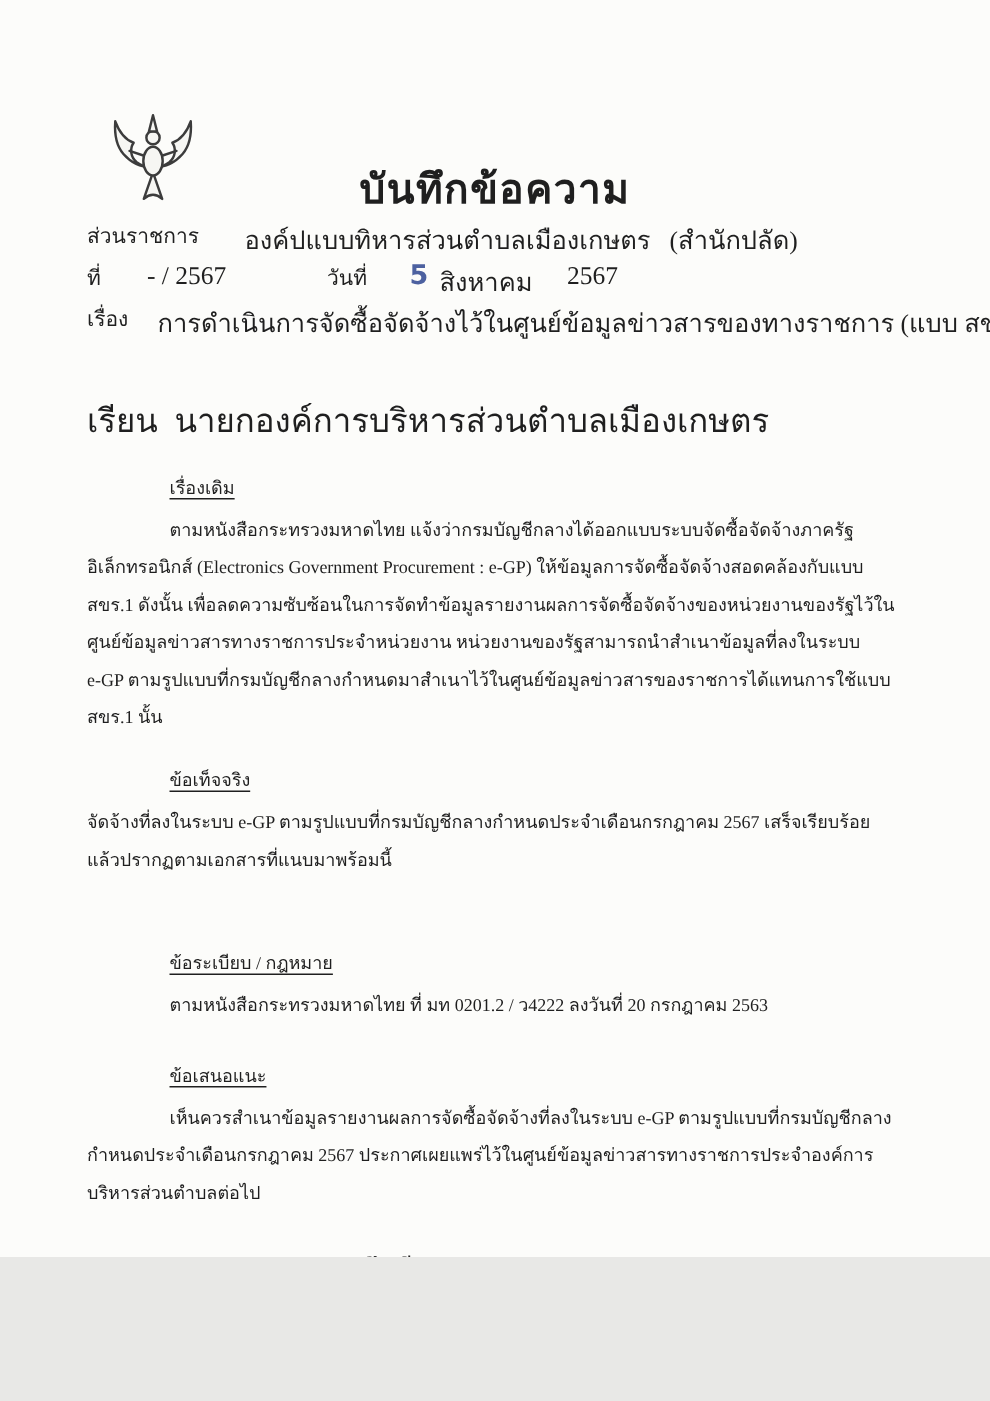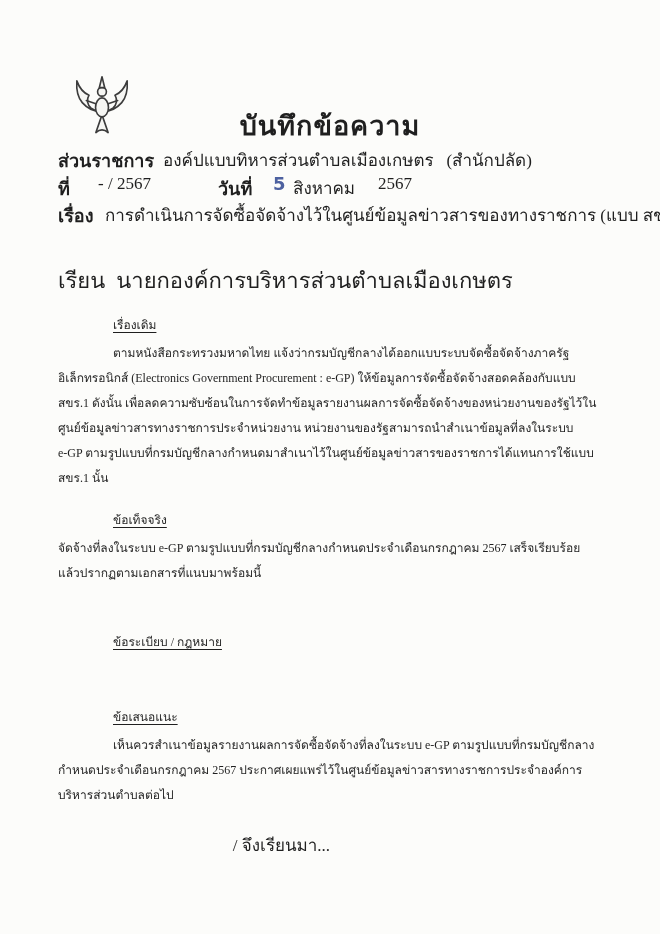--- a/index.html
+++ b/index.html
@@ -1,21 +1,21 @@
 <!DOCTYPE html>
 <html><head>
 <meta charset="utf-8">
 <style>
   html, body { margin: 0; padding: 0; }
   body { background: #e8e8e6; }
 
   .page {
     position: relative;
     width: 660px;
-    height: 934px;
+    height: 838px;
     margin: 0 auto;
     background: #fcfcfa;
     font-family: "Liberation Serif", "DejaVu Serif", serif;
     color: #1f1f1f;
     overflow: hidden;
   }
 
   .emblem {
     position: absolute;
     left: 68px;
@@ -36,21 +36,21 @@
   }
 
   .hrow {
     position: absolute;
     left: 58px;
     width: 560px;
     height: 24px;
     font-size: 17px;
     white-space: pre;
   }
-  .hrow .lbl { font-weight: bold; font-size: 18px; }
+  .hrow .lbl { font-weight: normal; font-size: 14px; }
   .hrow span { position: absolute; top: 0; }
 
   .row-agency { top: 146px; }
   .row-no     { top: 174px; }
   .row-subject{ top: 201px; }
 
   .pos-0   { left: 0; }
   .pos-val-agency { left: 105px; }
   .pos-val-no     { left: 40px; }
   .pos-date-lbl   { left: 160px; }
@@ -163,20 +163,21 @@
   </div>
 
   <div class="section sec-2">
     <div class="sec-heading">ข้อเท็จจริง</div>
     <div class="line">จัดจ้างที่ลงในระบบ e-GP ตามรูปแบบที่กรมบัญชีกลางกำหนดประจำเดือนกรกฎาคม 2567 เสร็จเรียบร้อย</div>
     <div class="line">แล้วปรากฏตามเอกสารที่แนบมาพร้อมนี้</div>
   </div>
 
   <div class="section sec-3">
     <div class="sec-heading">ข้อระเบียบ / กฎหมาย</div>
+    <div class="line indent">ตามหนังสือกระทรวงมหาดไทย ที่ มท 0201.2 / ว4222 ลงวันที่ 20 กรกฎาคม 2563</div>
   </div>
 
   <div class="section sec-4">
     <div class="sec-heading">ข้อเสนอแนะ</div>
     <div class="line indent">เห็นควรสำเนาข้อมูลรายงานผลการจัดซื้อจัดจ้างที่ลงในระบบ e-GP ตามรูปแบบที่กรมบัญชีกลาง</div>
     <div class="line">กำหนดประจำเดือนกรกฎาคม 2567 ประกาศเผยแพร่ไว้ในศูนย์ข้อมูลข่าวสารทางราชการประจำองค์การ</div>
     <div class="line">บริหารส่วนตำบลต่อไป</div>
   </div>
 
   <div class="continuation">/ จึงเรียนมา...</div>

